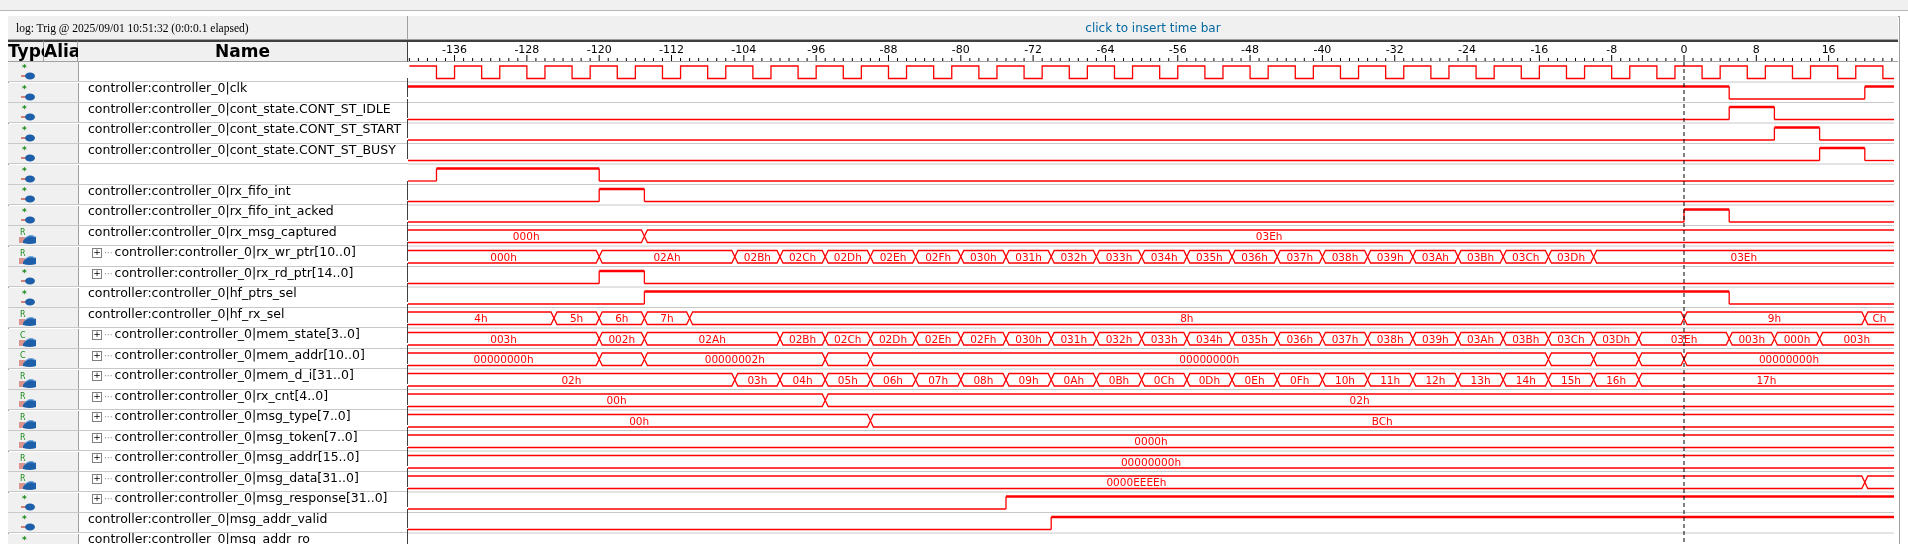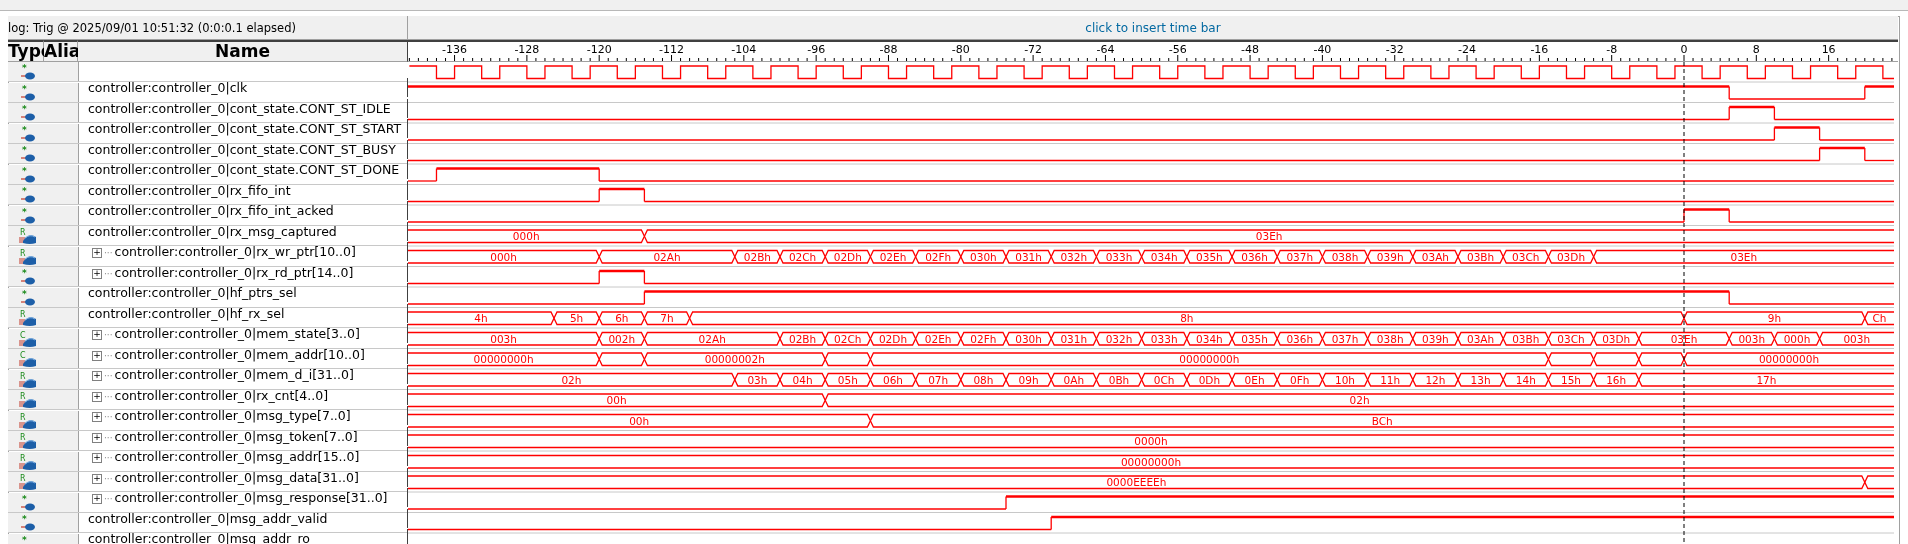--- a/index.html
+++ b/index.html
@@ -1,19 +1,19 @@
 <!DOCTYPE html>
 <html><head>
 <meta charset="utf-8">
 <style>
   html,body{margin:0;padding:0;background:#fff;}
   body{width:1908px;height:544px;overflow:hidden;position:relative;font-family:"DejaVu Sans","Liberation Sans",sans-serif;}
   .topbar{position:absolute;left:0;top:0;width:1908px;height:10px;background:#f0f0f0;border-bottom:1px solid #b8b8b8;}
   .frame{position:absolute;left:8px;top:16px;width:1890px;height:528px;border:1px solid #a0a0a0;background:#fff;}
-  .logbar{position:absolute;left:8px;top:16px;width:400px;height:24px;background:#f0f0f0;border-right:1px solid #a0a0a0;border-bottom:1px solid #a0a0a0;box-sizing:border-box;font-size:11.5px;color:#000;line-height:24px;}
+  .logbar{position:absolute;left:8px;top:16px;width:400px;height:24px;background:#f0f0f0;border-right:1px solid #a0a0a0;border-bottom:1px solid #a0a0a0;box-sizing:border-box;font-size:11.5px;color:#000;line-height:24px;padding-left:8px;font-family:Liberation Serif, serif;}
   .timebarhint{position:absolute;left:408px;top:16px;width:1490px;height:24px;background:#f0f0f0;border-bottom:1px solid #a0a0a0;box-sizing:border-box;font-size:12px;color:#0369a1;text-align:center;line-height:24px;}
   .hdr{position:absolute;top:40px;height:22px;background:#f0f0f0;border-top:2px solid #404040;border-bottom:1px solid #a0a0a0;box-sizing:border-box;font-size:17px;font-weight:bold;text-align:center;line-height:19px;}
   .hdr.type{left:8px;width:36px;border-right:1px solid #a0a0a0;}
   .hdr.alias{left:44px;width:34px;border-right:1px solid #a0a0a0;}
   .hdr.name{left:78px;width:330px;border-right:1px solid #404040;}
   .ruler{position:absolute;left:408px;top:40px;width:1490px;height:22px;background:#fff;border-top:2px solid #404040;border-bottom:1px solid #a0a0a0;box-sizing:border-box;}
   .row{position:absolute;left:8px;width:400px;height:20px;box-sizing:border-box;border-bottom:1px solid #c8c8c8;}
   .cell-type{position:absolute;left:0;top:0;width:36px;height:19px;background:#f0f0f0;border-right:1px solid #a0a0a0;}
   .cell-alias{position:absolute;left:36px;top:0;width:34px;height:19px;background:#f0f0f0;border-right:1px solid #a0a0a0;}
   .cell-name{position:absolute;left:70px;top:0;width:330px;height:19px;border-right:1px solid #404040;font-size:12.5px;line-height:19px;padding-left:10px;box-sizing:border-box;white-space:nowrap;color:#000;margin-top:16px;}
@@ -262,21 +262,20 @@
       <div class="cell-alias"></div>
       <div class="cell-name"><span>controller:controller_0|cont_state.CONT_ST_BUSY</span></div>
     </div>
     <div class="row" style="top: 144px;">
       <div class="cell-type"><span><svg class="icon" viewBox="0 0 20 18" width="20" height="18">
             <text x="5" y="8" font-size="9" fill="#1a8a1a" font-weight="bold">*</text>
             <line x1="4" y1="13" x2="9" y2="13" stroke="#c0392b" stroke-width="1.2"></line>
             <ellipse cx="13" cy="13" rx="5" ry="3.5" fill="#1d5fa8"></ellipse>
           </svg></span></div>
       <div class="cell-alias"></div>
-      <div class="cell-name"><span>controller:controller_0|cont_state.CONT_ST_DONE</span></div>
     </div>
     <div class="row" style="top: 164.5px;">
       <div class="cell-type"><span><svg class="icon" viewBox="0 0 20 18" width="20" height="18">
             <text x="5" y="8" font-size="9" fill="#1a8a1a" font-weight="bold">*</text>
             <line x1="4" y1="13" x2="9" y2="13" stroke="#c0392b" stroke-width="1.2"></line>
             <ellipse cx="13" cy="13" rx="5" ry="3.5" fill="#1d5fa8"></ellipse>
           </svg></span></div>
       <div class="cell-alias"></div>
       <div class="cell-name"><span>controller:controller_0|rx_fifo_int</span></div>
     </div>

